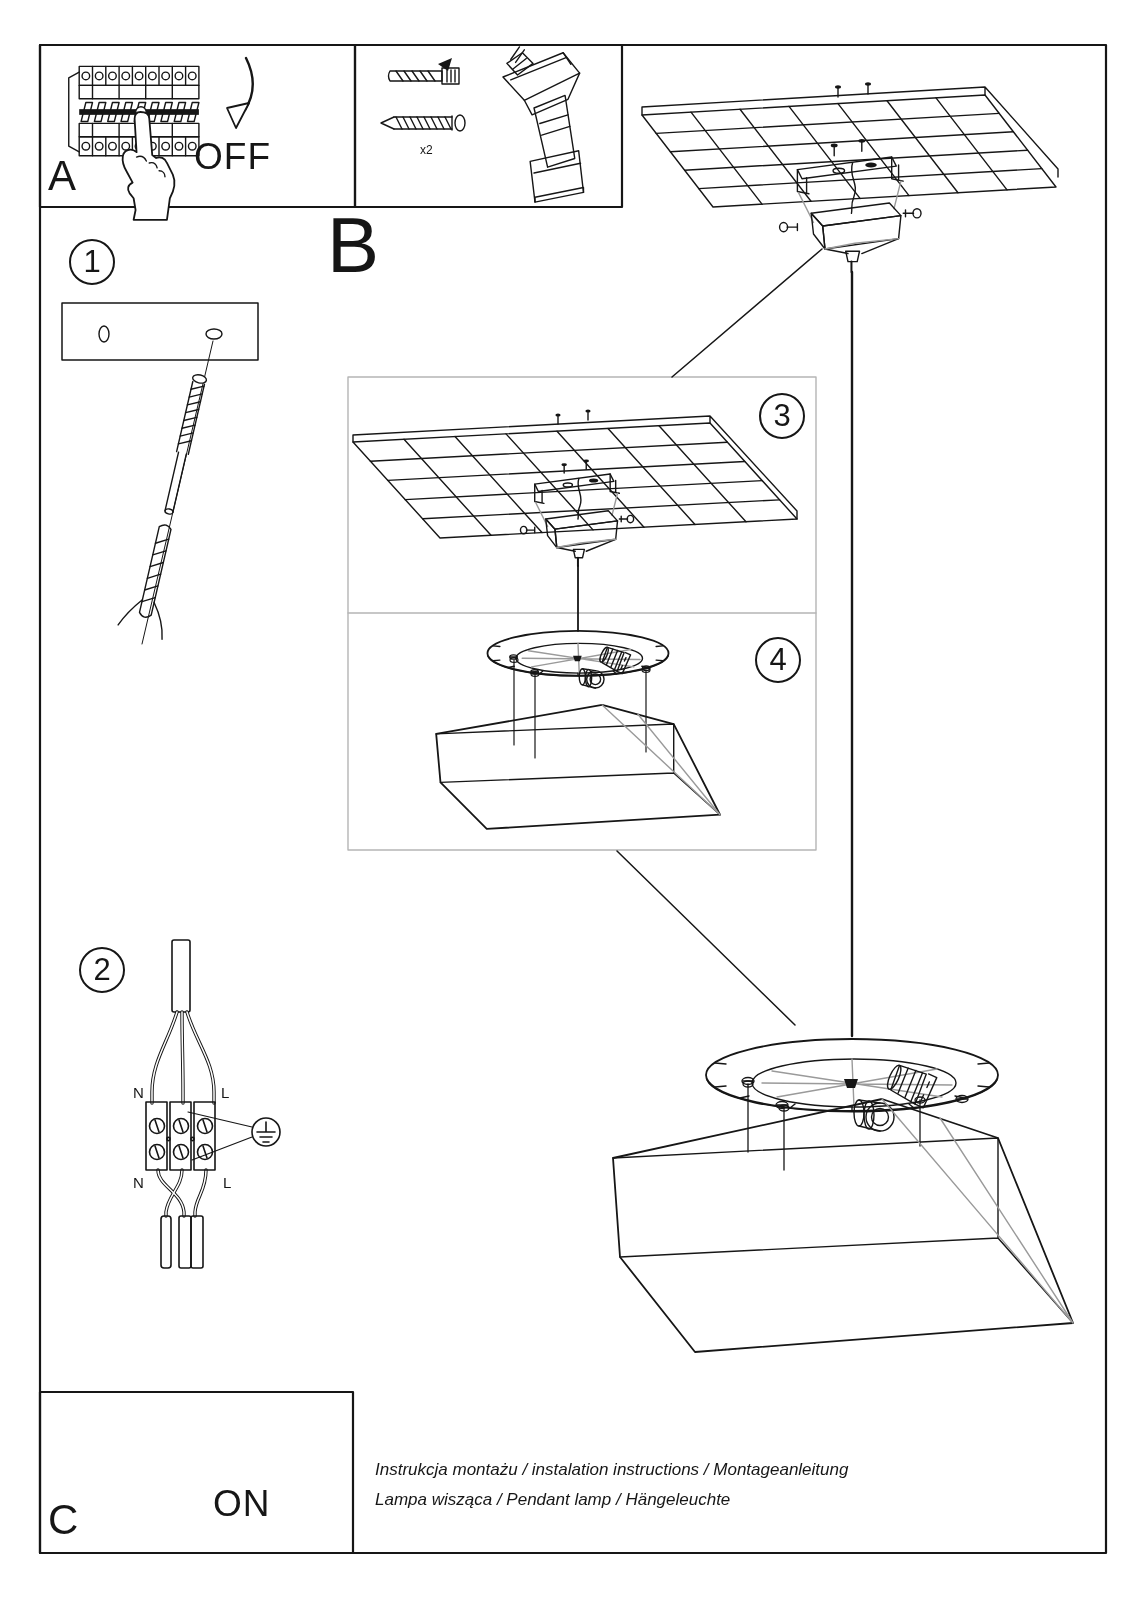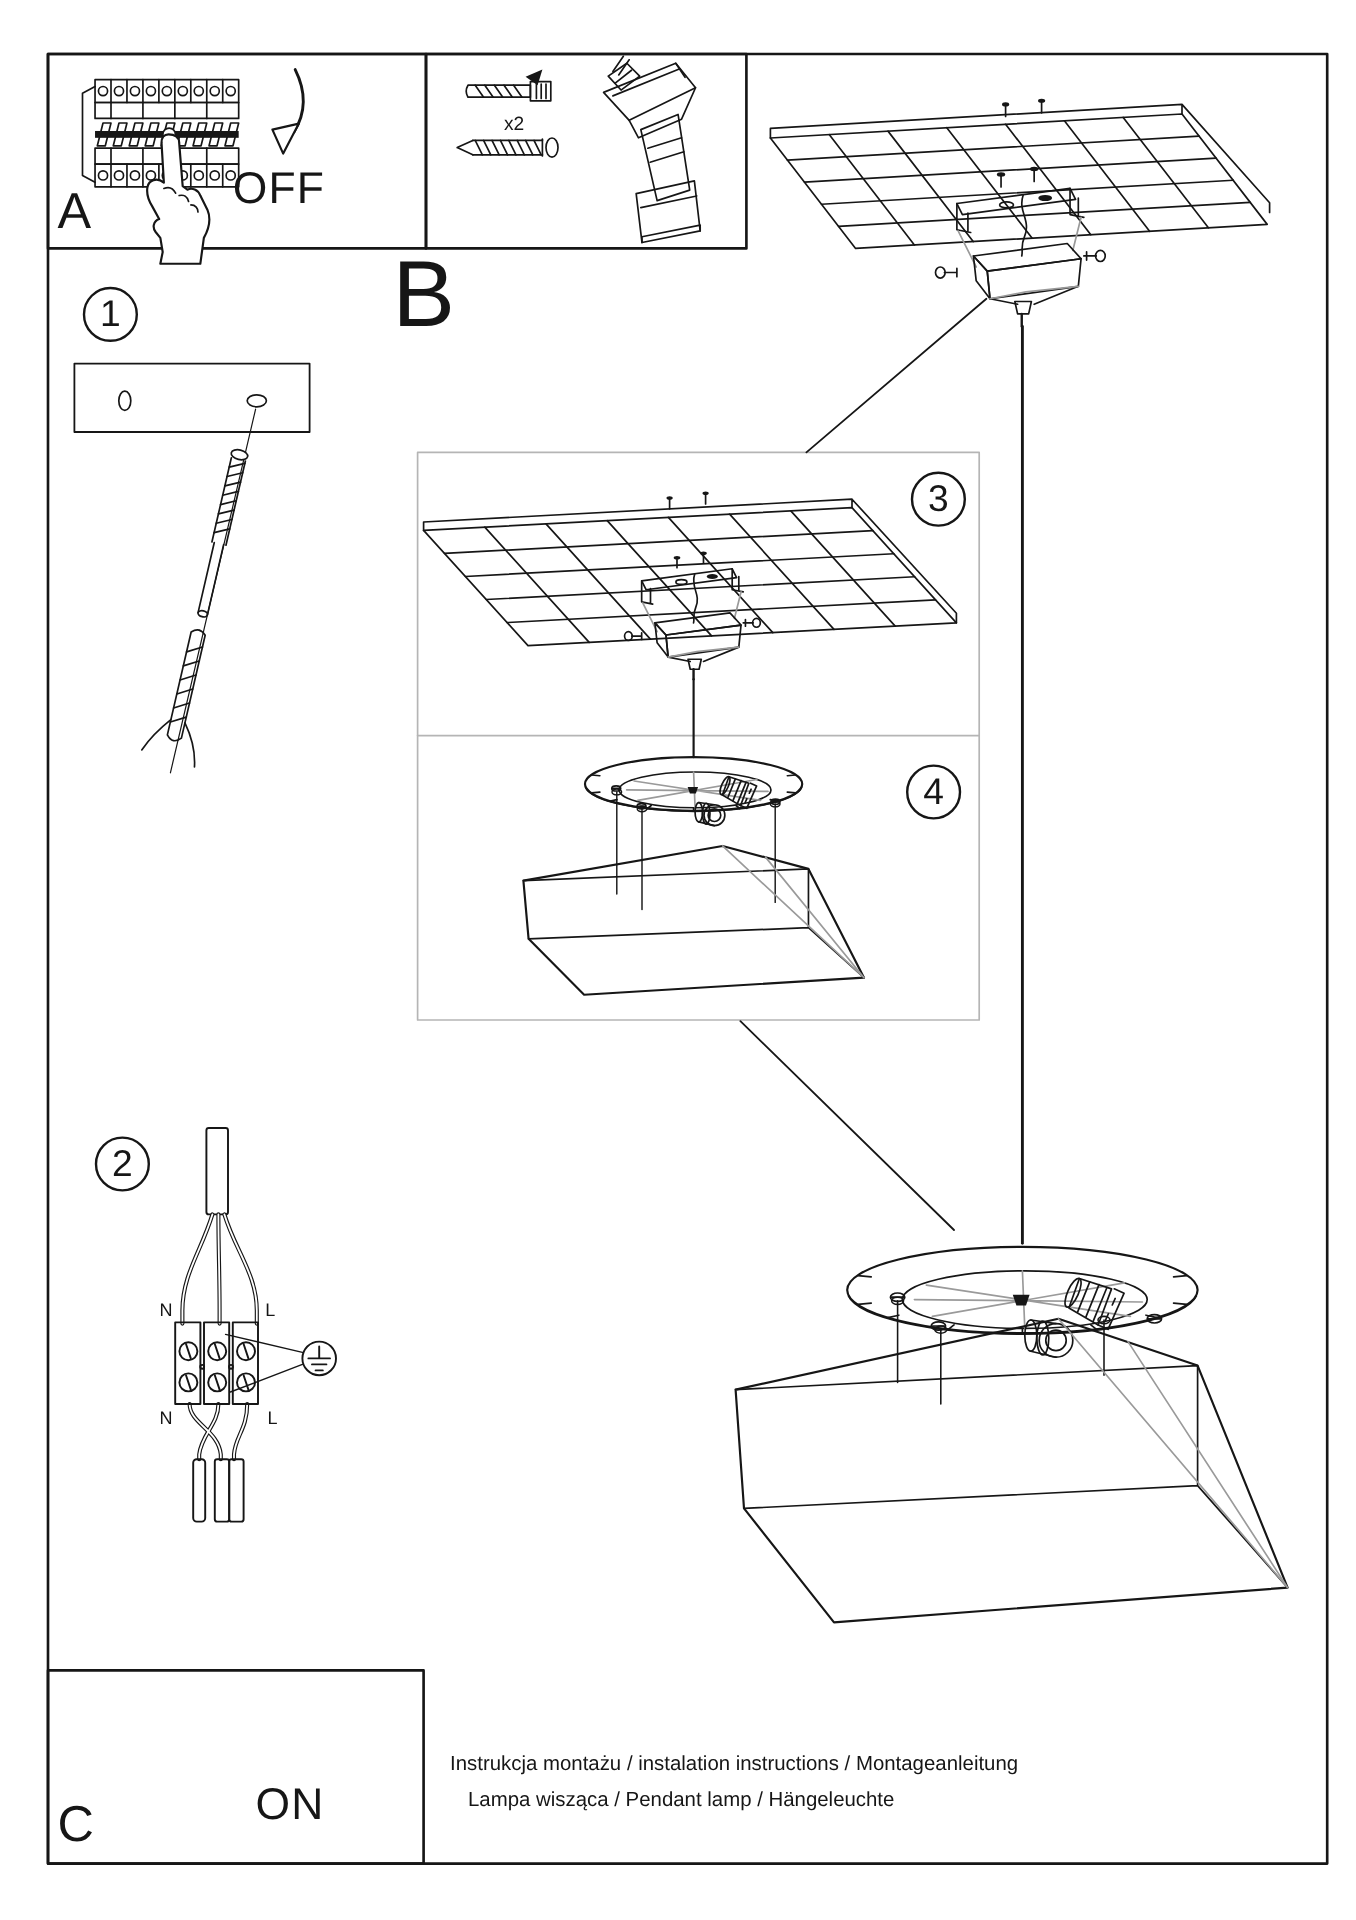--- a/index.html
+++ b/index.html
@@ -14,23 +14,23 @@
     font-family:"Liberation Sans","DejaVu Sans",sans-serif;color:var(--ink);
     overflow:hidden;
   }
   #art{position:absolute;left:0;top:0;}
   #art *{stroke-linecap:round;stroke-linejoin:round;}
   #art .ns, #art .ns *{vector-effect:non-scaling-stroke;}
   .t{position:absolute;white-space:pre;color:var(--ink);}
   .big-letter{font-size:42px;}
   .huge-letter{font-size:78px;line-height:0.9;}
   .switch-word{font-size:37px;letter-spacing:1px;}
-  .qty{font-size:16px;}
+  .qty{font-size:12px;margin-top:48px;}
   .wire-label{font-size:15px;}
-  .footer-line{font-size:17px;}
+  .footer-line{font-size:17px;font-style:italic;}
   .circled{
     position:absolute;width:46px;height:46px;border:2.6px solid var(--ink);
     border-radius:50%;display:flex;align-items:center;justify-content:center;
     font-size:31px;background:var(--paper);box-sizing:border-box;
   }
 </style>
 </head>
 <body>
 
 <div class="page">
@@ -420,15 +420,15 @@
 
 <div class="t wire-label" style="left:133px;top:1084px">N</div>
 <div class="t wire-label" style="left:221px;top:1084px">L</div>
 <div class="t wire-label" style="left:133px;top:1174px">N</div>
 <div class="t wire-label" style="left:223px;top:1174px">L</div>
 
 <div class="t big-letter" style="left:48px;top:1496px">C</div>
 <div class="t switch-word" style="left:213px;top:1483px">ON</div>
 
 <div class="t footer-line" style="left:375px;top:1460px">Instrukcja montażu / instalation instructions / Montageanleitung</div>
-<div class="t footer-line" style="left:390px;top:1490px">Lampa wisząca / Pendant lamp / Hängeleuchte</div>
+<div class="t footer-line" style="left:375px;top:1490px">Lampa wisząca / Pendant lamp / Hängeleuchte</div>
 
 </div>
 
 </body></html>

